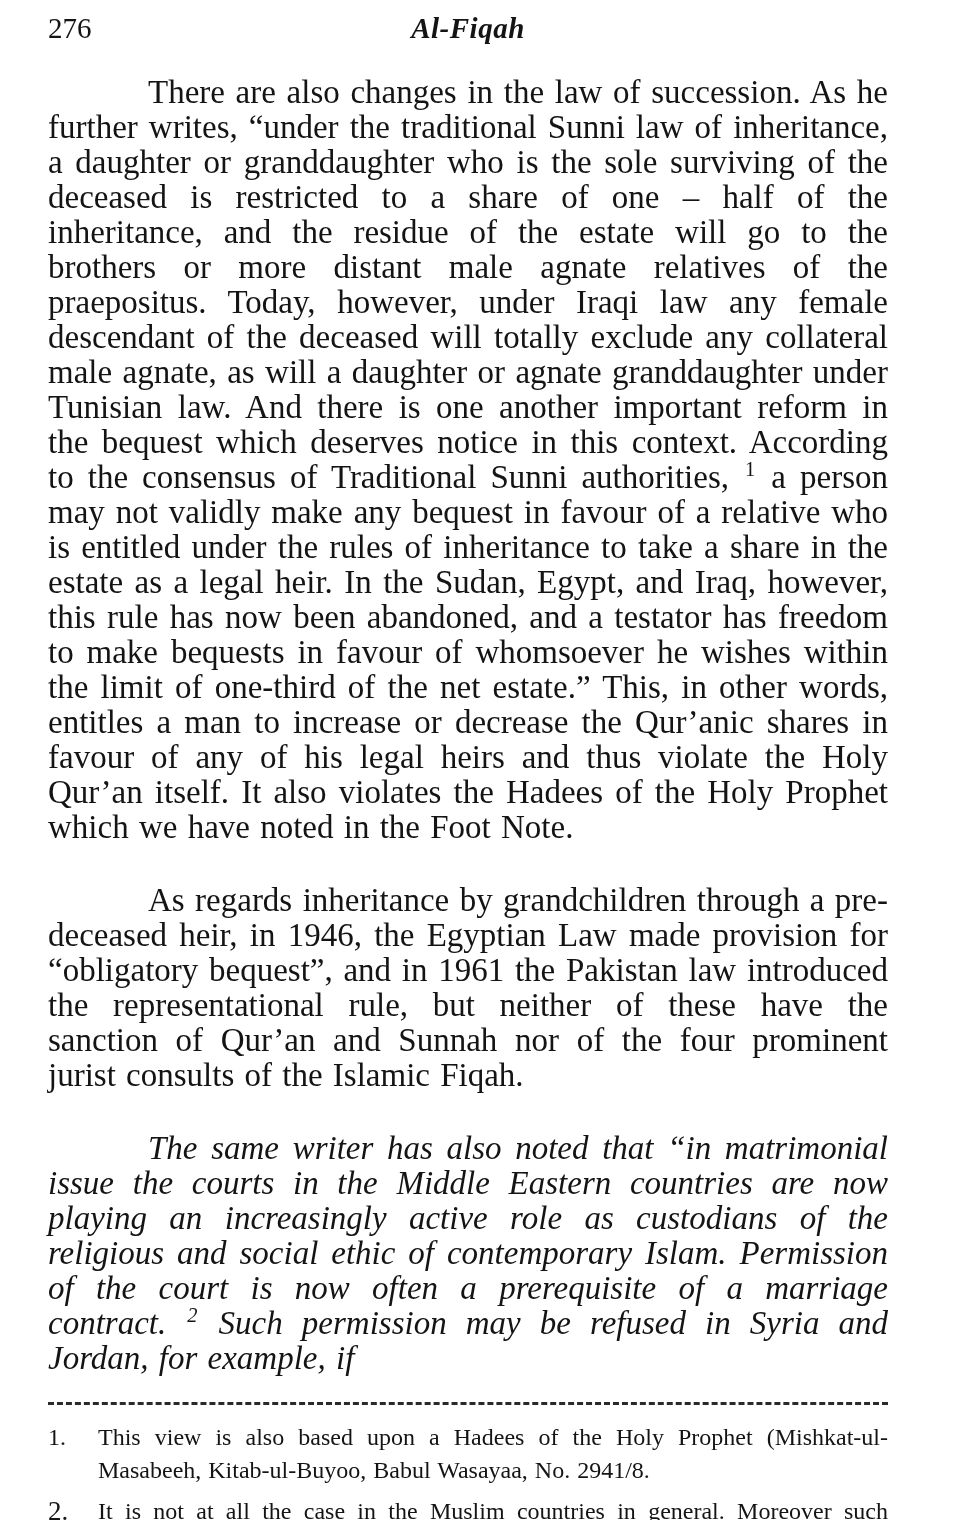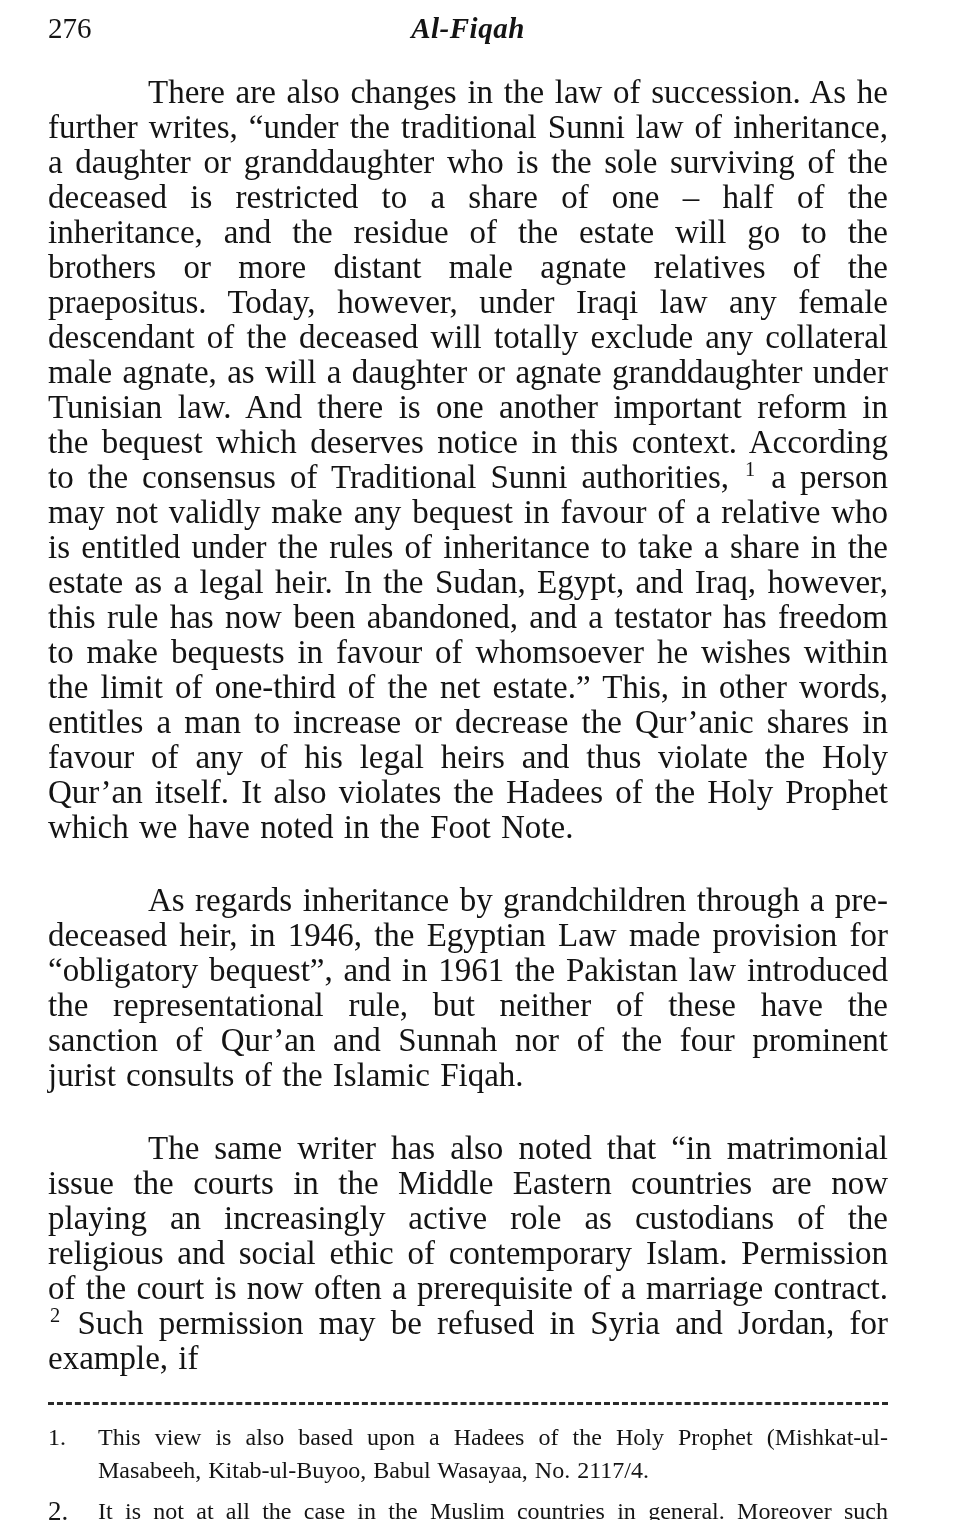--- a/index.html
+++ b/index.html
@@ -38,21 +38,21 @@
 
   
   .body-text p {
     margin: 0 0 38px 0;
     font-size: 33px;
     line-height: 35px;
     text-align: justify;
     text-indent: 100px;
     word-spacing: 2px;
   }
-  .body-text p:last-child { margin-bottom: 0; }
+  .body-text p:last-child { margin-bottom: 0; font-style: italic; }
   sup {
     font-size: 0.62em;
     line-height: 0;
     vertical-align: super;
     padding: 0 2px;
   }
 
   
   .separator {
     margin-top: 26px;
@@ -101,21 +101,21 @@
     <p><span>The same writer has also noted that “in matrimonial issue the courts in the Middle Eastern countries are now playing an increasingly active role as custodians of the religious and social ethic of contemporary Islam. Permission of the court is now often a prerequisite of a marriage contract. </span><sup>2</sup><span> Such permission may be refused in Syria and Jordan, for example, if</span></p>
 
   </main>
 
   <hr class="separator">
 
   <section class="footnotes">
 
     <div class="footnote">
       <span class="fn-num">1.</span>
-      <span class="fn-text">This view is also based upon a Hadees of the Holy Prophet (Mishkat-ul-Masabeeh, Kitab-ul-Buyoo, Babul Wasayaa, No. 2117/4.</span>
+      <span class="fn-text">This view is also based upon a Hadees of the Holy Prophet (Mishkat-ul-Masabeeh, Kitab-ul-Buyoo, Babul Wasayaa, No. 2941/8.</span>
     </div>
 
     <div class="footnote">
       <span class="fn-num">2.</span>
       <span class="fn-text">It is not at all the case in the Muslim countries in general. Moreover such “Perquisite” is totally against Qur’an and Sunnah.</span>
     </div>
 
   </section>
 
 </div>

